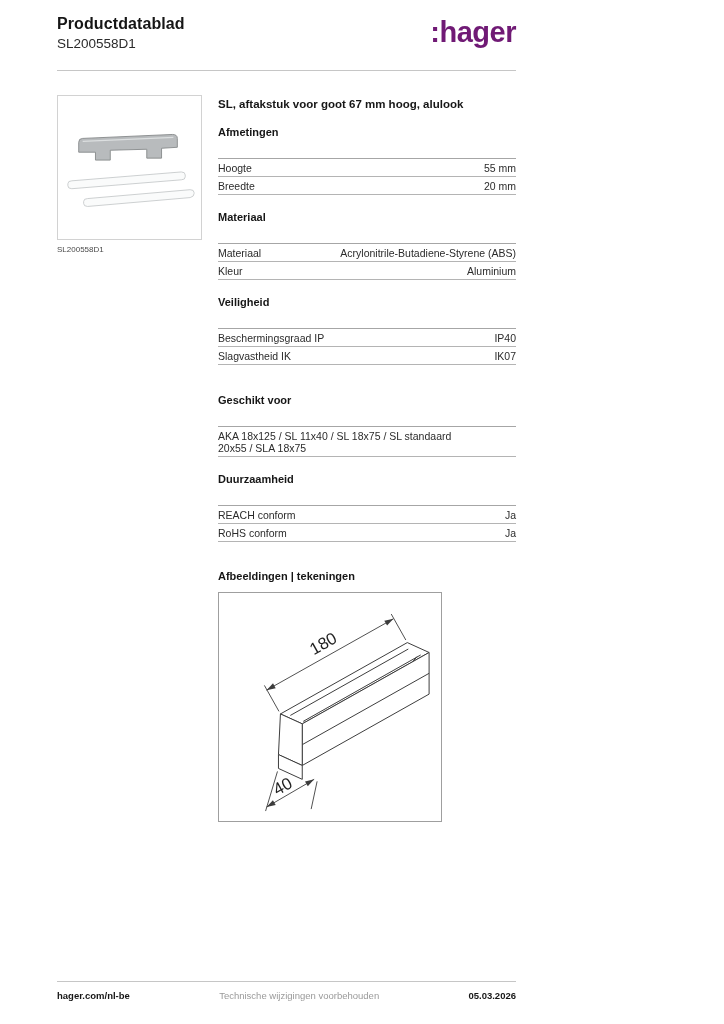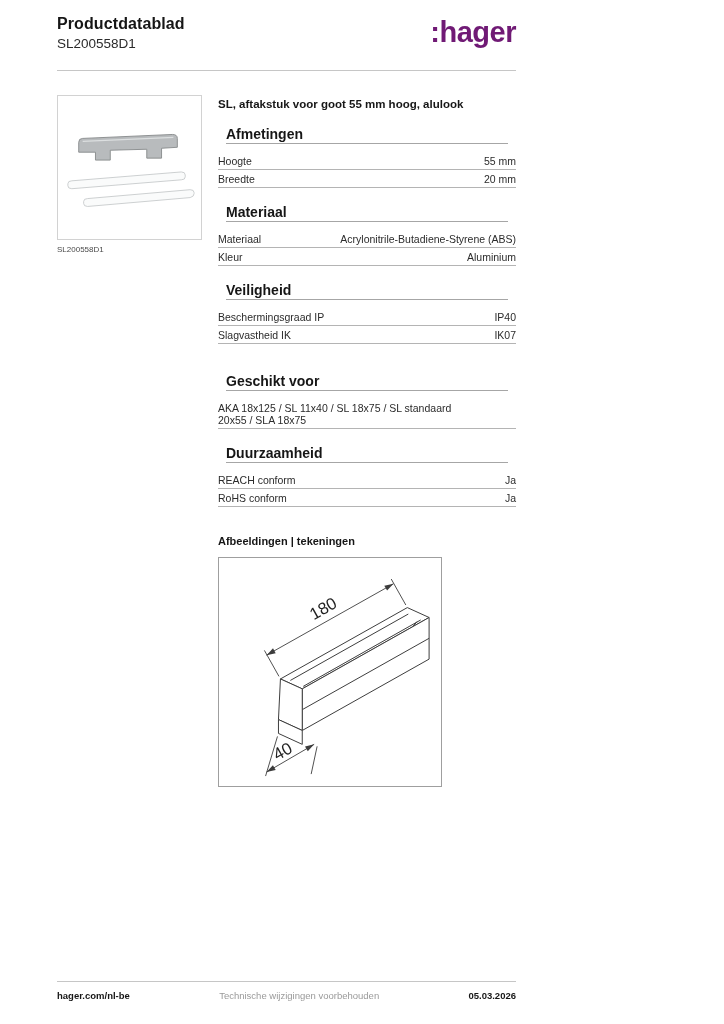--- a/index.html
+++ b/index.html
@@ -24,21 +24,21 @@
   .left-col { flex: 0 0 145px; width: 145px; }
   .thumb-box { width: 145px; height: 145px; border: 1px solid #d2d2d2; background: #fff; overflow: hidden; }
   .thumb-caption { margin-top: 5px; font-size: 8px; color: #4a4a4a; }
   .right-col { flex: 1; margin-left: 16px; min-width: 0; }
 
   .product-title { font-size: 11.5px; font-weight: 700; margin: 3px 0 0; }
   .tech-heading { font-size: 11px; font-weight: 700; margin: 25px 0 0; padding-bottom: 4px; border-bottom: 1px solid #a6a6a6; }
 
   .group { margin-top: 16px; }
   .group.gap-lg { margin-top: 29px; }
-  .group-title { font-size: 14px; font-weight: 700; margin: 8px; padding-bottom: 1px; border-bottom: 1px solid #a6a6a6; }
+  .group-title { font-size: 11px; font-weight: 700; margin: 0; padding-bottom: 20px; border-bottom: 1px solid #a6a6a6; }
   .spec-row { display: flex; justify-content: space-between; align-items: baseline; font-size: 10.5px; color: #2b2b2b; padding: 3px 0 2px; border-bottom: 1px solid #b4b4b4; gap: 32px; }
   .spec-value { text-align: right; white-space: nowrap; margin-left: 12px; }
 
   .drawings-heading { font-size: 11px; font-weight: 700; margin: 28px 0 10px; }
   .drawing-box { width: 224px; height: 230px; border: 1px solid #9f9f9f; background: #fff; }
 
   .dim-text { font-family: "Liberation Sans", sans-serif; font-size: 17px; fill: #1f1f1f; }
 
   
   .footer { position: absolute; left: 57px; right: 57px; top: 981px; border-top: 1px solid #c6c6c6; padding-top: 8px; display: flex; align-items: baseline; font-size: 9.5px; }
@@ -71,21 +71,21 @@
             <path d="M14,86 L125,77 Q129,77 129,80 L129,82 Q129,85 125,85 L14,94 Q10,94 10,91 L10,89 Q10,86 14,86 Z"></path>
             <path d="M30,104 L134,95 Q138,95 138,98 L138,99 Q138,102 134,103 L30,112 Q26,112 26,109 L26,107 Q26,104 30,104 Z"></path>
           </g>
         </svg>
       </div>
       <div class="thumb-caption">SL200558D1</div>
     </aside>
 
     <section class="right-col">
 
-      <h1 class="product-title">SL, aftakstuk voor goot 55 mm hoog, alulook</h1>
+      <h1 class="product-title">SL, aftakstuk voor goot 67 mm hoog, alulook</h1>
 
 
       <section class="group">
         <h3 class="group-title">Afmetingen</h3>
         <div class="spec-row">
           <span class="spec-label">Hoogte</span>
           <span class="spec-value">55 mm</span>
         </div>
         <div class="spec-row">
           <span class="spec-label">Breedte</span>

